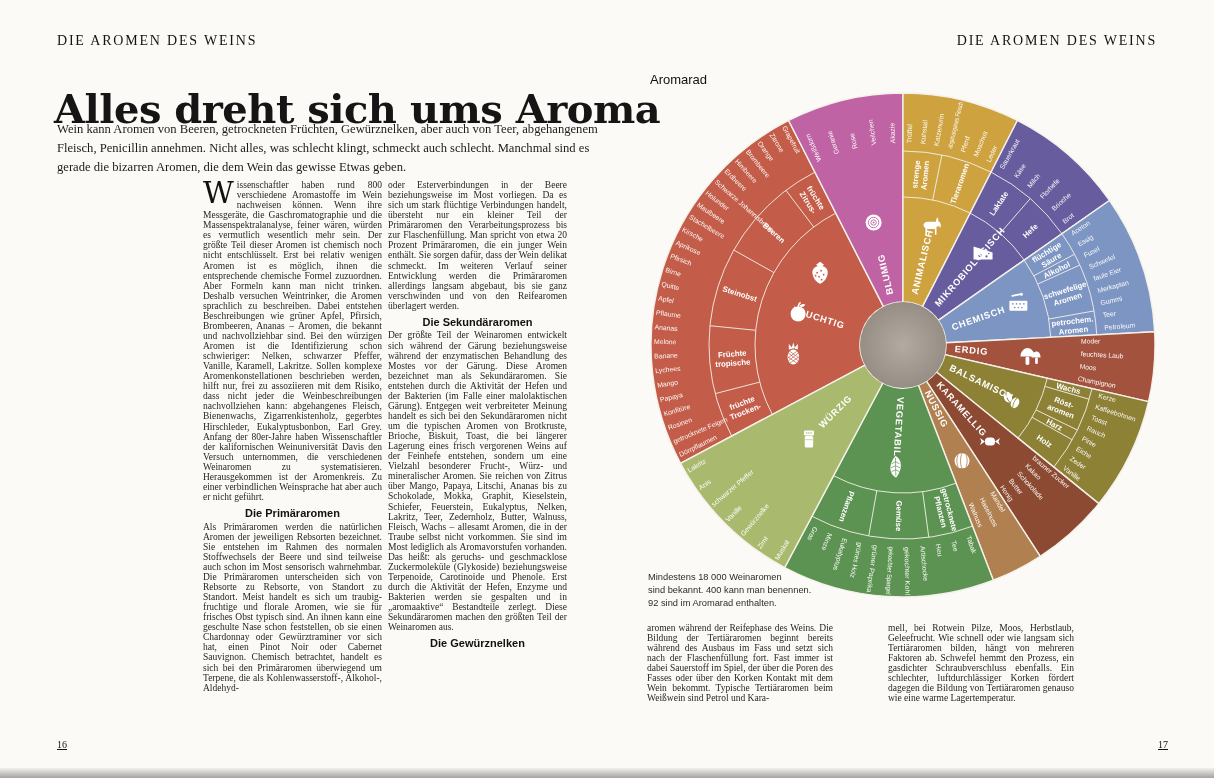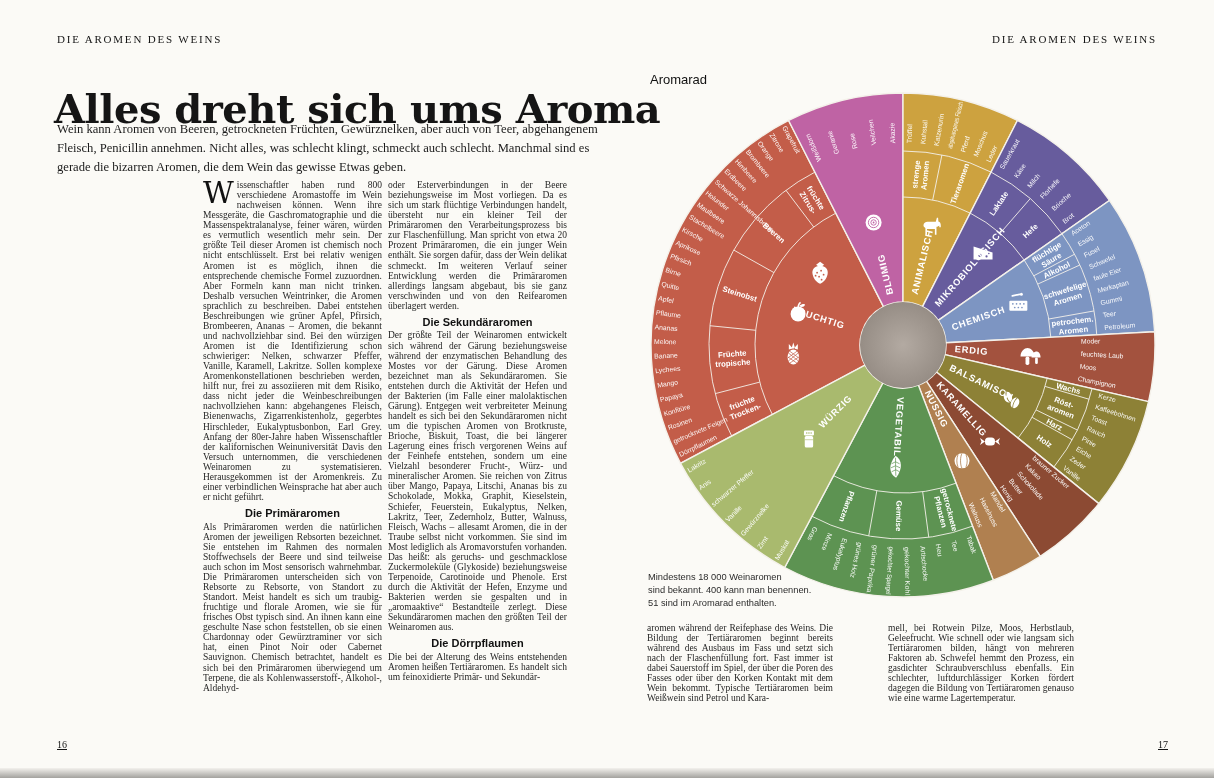--- a/index.html
+++ b/index.html
@@ -1,18 +1,18 @@
 <!DOCTYPE html>
 <html><head>
 <meta charset="utf-8">
 <style>
   html,body{margin:0;padding:0;}
   body{width:1214px;height:778px;position:relative;background:#fbfaf6;overflow:hidden;
        font-family:"Liberation Serif",serif;color:#1c1c1c;}
-  .kicker{position:absolute;top:33px;font-size:11px;letter-spacing:1.8px;color:#141414;white-space:nowrap;}
+  .kicker{position:absolute;top:33px;font-size:14px;letter-spacing:1.8px;color:#141414;white-space:nowrap;}
   #kicker-left{left:57px;}
   #kicker-right{right:57px;}
   #page-title{position:absolute;left:54px;top:58px;font-family:"DejaVu Serif",serif;
       font-size:40px;font-weight:700;letter-spacing:-0.5px;color:#151515;}
   #intro{position:absolute;left:57px;top:120px;width:560px;font-size:12.6px;line-height:1.5;color:#1b1b1b;}
   .col{position:absolute;width:179px;font-size:9.5px;line-height:1.06;text-align:justify;color:#262626;}
   #col1{left:203px;top:180px;}
   #col2{left:388px;top:180px;}
   #col3{left:647px;top:623px;width:186px;}
   #col4{left:888px;top:623px;width:186px;}
@@ -40,22 +40,21 @@
 <div id="intro">Wein kann Aromen von Beeren, getrockneten Früchten, Gewürznelken, aber auch von Teer, abgehangenem Fleisch, Penicillin annehmen. Nicht alles, was schlecht klingt, schmeckt auch schlecht. Manchmal sind es gerade die bizarren Aromen, die dem Wein das gewisse Etwas geben.</div>
 <div class="col" id="col1">
     <p><span class="dropcap">W</span>issenschaftler haben rund 800 verschiedene Aromastoffe im Wein nachweisen können. Wenn ihre Messgeräte, die Gaschromatographie und die Massenspektralanalyse, feiner wären, würden es vermutlich wesentlich mehr sein. Der größte Teil dieser Aromen ist chemisch noch nicht entschlüsselt. Erst bei relativ wenigen Aromen ist es möglich, ihnen die entsprechende chemische Formel zuzuordnen. Aber Formeln kann man nicht trinken. Deshalb versuchen Weintrinker, die Aromen sprachlich zu beschreiben. Dabei entstehen Beschreibungen wie grüner Apfel, Pfirsich, Brombeeren, Ananas – Aromen, die bekannt und nachvollziehbar sind. Bei den würzigen Aromen ist die Identifizierung schon schwieriger: Nelken, schwarzer Pfeffer, Vanille, Karamell, Lakritze. Sollen komplexe Aromenkonstellationen beschrieben werden, hilft nur, frei zu assoziieren mit dem Risiko, dass nicht jeder die Weinbeschreibungen nachvollziehen kann: abgehangenes Fleisch, Bienenwachs, Zigarrenkistenholz, gegerbtes Hirschleder, Eukalyptusbonbon, Earl Grey. Anfang der 80er-Jahre haben Wissenschaftler der kalifornischen Weinuniversität Davis den Versuch unternommen, die verschiedenen Weinaromen zu systematisieren. Herausgekommen ist der Aromenkreis. Zu einer verbindlichen Weinsprache hat aber auch er nicht geführt.</p>
     <div class="heading">Die Primäraromen</div>
     <p>Als Primäraromen werden die natürlichen Aromen der jeweiligen Rebsorten bezeichnet. Sie entstehen im Rahmen des normalen Stoffwechsels der Beere und sind teilweise auch schon im Most sensorisch wahrnehmbar. Die Primäraromen unterscheiden sich von Rebsorte zu Rebsorte, von Standort zu Standort. Meist handelt es sich um traubig-fruchtige und florale Aromen, wie sie für frisches Obst typisch sind. An ihnen kann eine geschulte Nase schon feststellen, ob sie einen Chardonnay oder Gewürztraminer vor sich hat, einen Pinot Noir oder Cabernet Sauvignon. Chemisch betrachtet, handelt es sich bei den Primäraromen überwiegend um Terpene, die als Kohlenwasserstoff-, Alkohol-, Aldehyd-</p>
   </div>
 <div class="col" id="col2">
     <p>oder Esterverbindungen in der Beere beziehungsweise im Most vorliegen. Da es sich um stark flüchtige Verbindungen handelt, übersteht nur ein kleiner Teil der Primäraromen den Verarbeitungsprozess bis zur Flaschenfüllung. Man spricht von etwa 20 Prozent Primäraromen, die ein junger Wein enthält. Sie sorgen dafür, dass der Wein delikat schmeckt. Im weiteren Verlauf seiner Entwicklung werden die Primäraromen allerdings langsam abgebaut, bis sie ganz verschwinden und von den Reifearomen überlagert werden.</p>
     <div class="heading">Die Sekundäraromen</div>
     <p>Der größte Teil der Weinaromen entwickelt sich während der Gärung beziehungsweise während der enzymatischen Behandlung des Mostes vor der Gärung. Diese Aromen bezeichnet man als Sekundäraromen. Sie entstehen durch die Aktivität der Hefen und der Bakterien (im Falle einer malolaktischen Gärung). Entgegen weit verbreiteter Meinung handelt es sich bei den Sekundäraromen nicht um die typischen Aromen von Brotkruste, Brioche, Biskuit, Toast, die bei längerer Lagerung eines frisch vergorenen Weins auf der Feinhefe entstehen, sondern um eine Vielzahl besonderer Frucht-, Würz- und mineralischer Aromen. Sie reichen von Zitrus über Mango, Papaya, Litschi, Ananas bis zu Schokolade, Mokka, Graphit, Kieselstein, Schiefer, Feuerstein, Eukalyptus, Nelken, Lakritz, Teer, Zedernholz, Butter, Walnuss, Fleisch, Wachs – allesamt Aromen, die in der Traube selbst nicht vorkommen. Sie sind im Most lediglich als Aromavorstufen vorhanden. Das heißt: als geruchs- und geschmacklose Zuckermoleküle (Glykoside) beziehungsweise Terpenoide, Carotinoide und Phenole. Erst durch die Aktivität der Hefen, Enzyme und Bakterien werden sie gespalten und in „aromaaktive“ Bestandteile zerlegt. Diese Sekundäraromen machen den größten Teil der Weinaromen aus.</p>
-    <div class="heading">Die Dörrpflaumen</div>
-    <p>Die bei der Alterung des Weins entstehenden Aromen heißen Tertiäraromen. Es handelt sich um feinoxidierte Primär- und Sekundär-</p>
+    <div class="heading">Die Gewürznelken</div>
   </div>
 <div class="pagenum" id="pagenum-left">16</div>
 
 <div class="kicker" id="kicker-right">DIE AROMEN DES WEINS</div>
 <div id="wheel-title">Aromarad</div>
 <svg id="wheel" viewBox="0 0 512 512">
     <defs>
       <radialGradient id="hub">
         <stop offset="0%" stop-color="#b3aaa2"></stop>
         <stop offset="100%" stop-color="#968d85"></stop>
@@ -310,21 +309,21 @@
         <circle cx="2.2" cy="-6" r=".8"></circle>
       </g>
       <rect x="-4.2" y="0" width="8.4" height="1.2" fill="#a9ba6e" opacity=".5"></rect>
     </g>
     <text transform="translate(173.98,338.02) rotate(315.00)" font-size="9.3" fill="#fff" font-weight="bold" letter-spacing="0.8" text-anchor="start" dominant-baseline="middle">WÜRZIG</text>
     <circle cx="256" cy="256" r="43" fill="url(#hub)"></circle>
   </svg>
 <div id="caption">
     <div>Mindestens 18 000 Weinaromen</div>
     <div>sind bekannt. 400 kann man benennen.</div>
-    <div>51 sind im Aromarad enthalten.</div>
+    <div>92 sind im Aromarad enthalten.</div>
   </div>
 <div class="col" id="col3">
     <p>aromen während der Reifephase des Weins. Die Bildung der Tertiäraromen beginnt bereits während des Ausbaus im Fass und setzt sich nach der Flaschenfüllung fort. Fast immer ist dabei Sauerstoff im Spiel, der über die Poren des Fasses oder über den Korken Kontakt mit dem Wein bekommt. Typische Tertiäraromen beim Weißwein sind Petrol und Kara-</p>
   </div>
 <div class="col" id="col4">
     <p>mell, bei Rotwein Pilze, Moos, Herbstlaub, Geleefrucht. Wie schnell oder wie langsam sich Tertiäraromen bilden, hängt von mehreren Faktoren ab. Schwefel hemmt den Prozess, ein gasdichter Schraubverschluss ebenfalls. Ein schlechter, luftdurchlässiger Korken fördert dagegen die Bildung von Tertiäraromen genauso wie eine warme Lagertemperatur.</p>
   </div>
 <div class="pagenum" id="pagenum-right">17</div>
 
 <div id="bottom-edge"></div>

